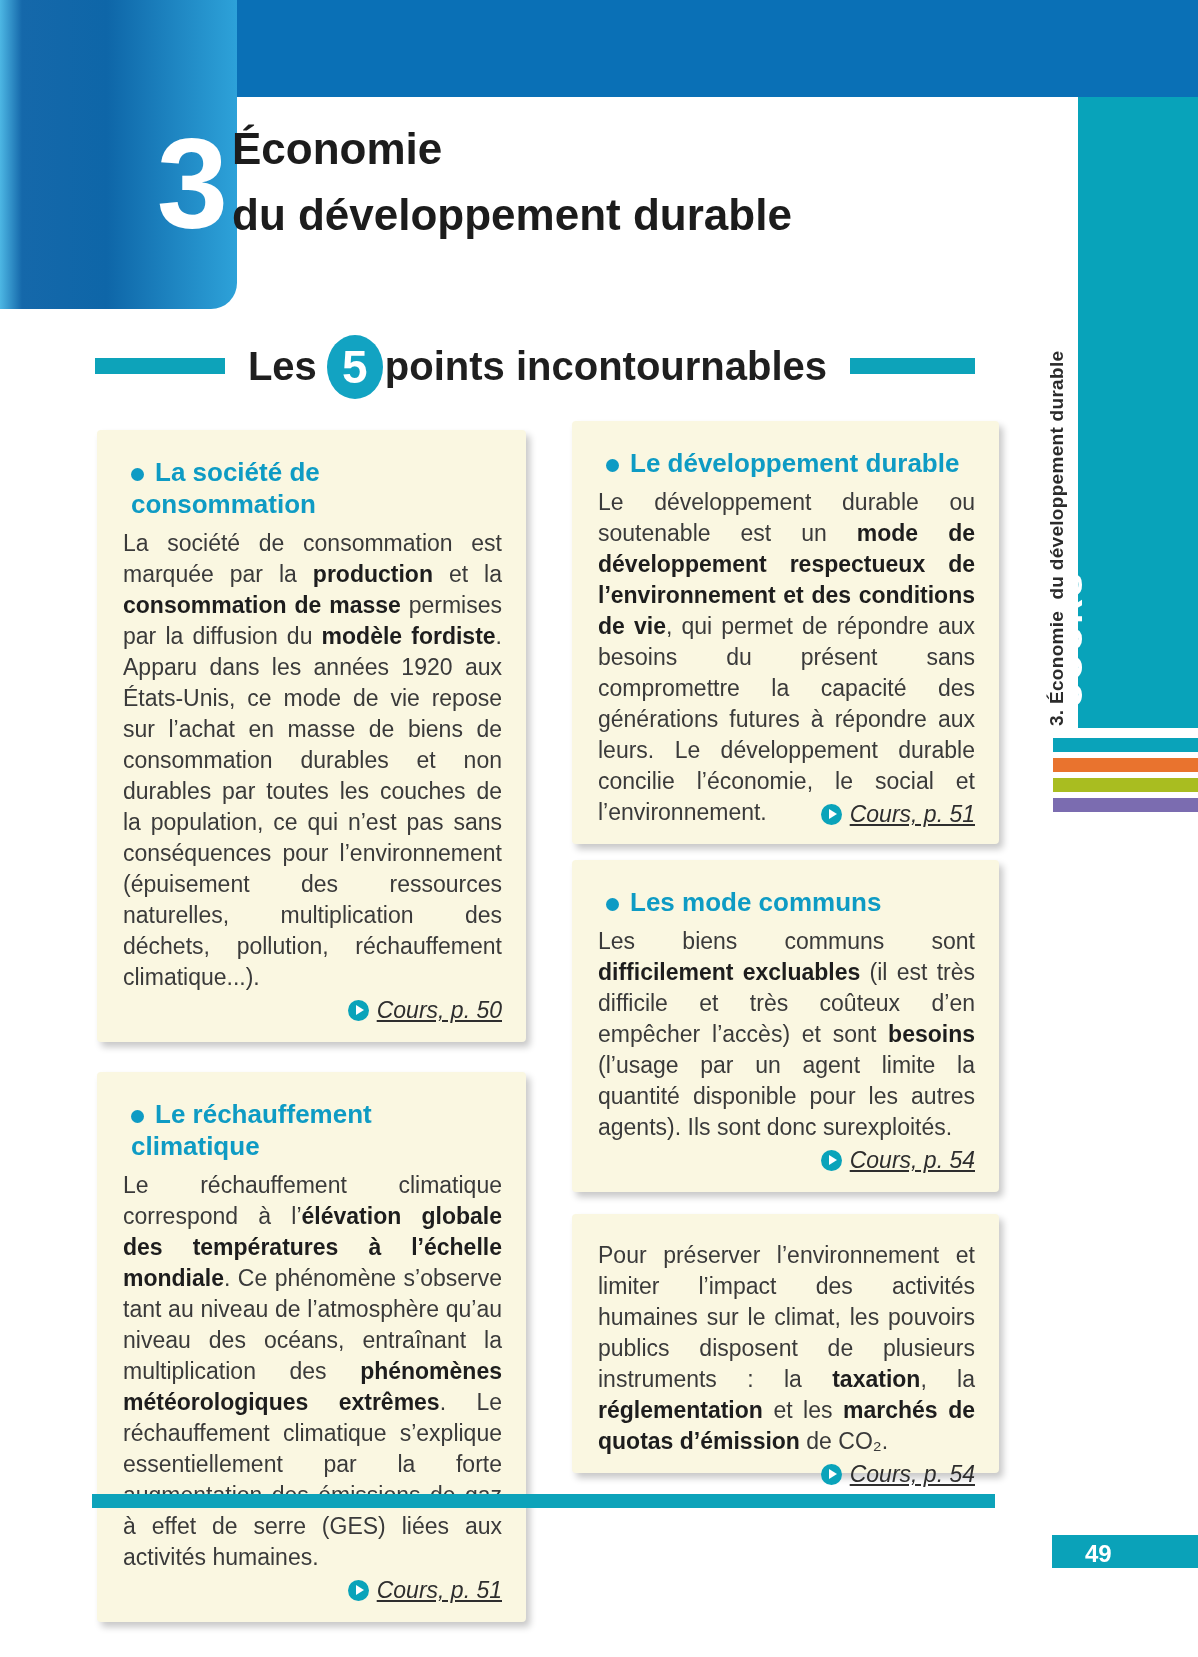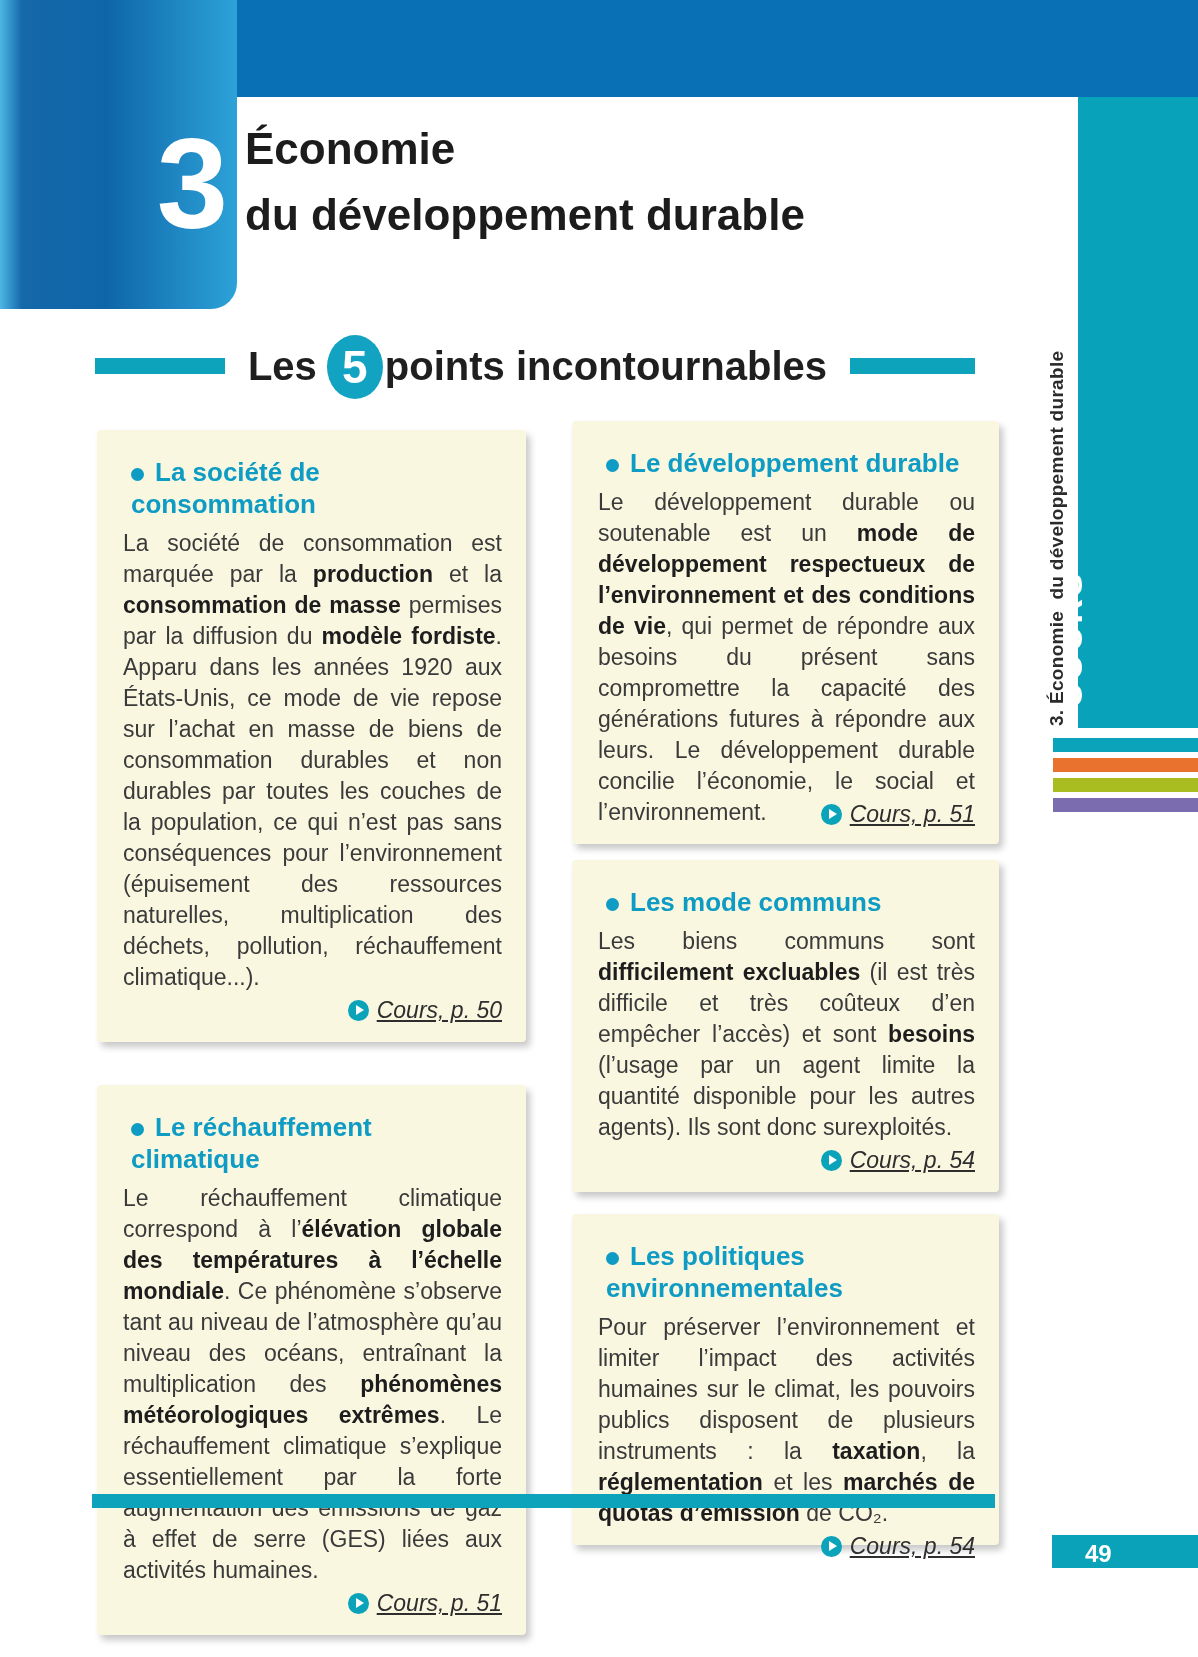--- a/index.html
+++ b/index.html
@@ -11,41 +11,41 @@
   .top-bar{position:absolute;top:0;left:0;width:1198px;height:97px;background:#0a70b6;}
   .chapter-block{
     position:absolute;top:0;left:0;width:237px;height:309px;
     background:linear-gradient(90deg,#4db7e4 0px,#1568aa 22px,#0e66a8 45%,#2da2d9 100%);
     border-bottom-right-radius:26px;
   }
   .chapter-number{
     position:absolute;right:9px;top:120px;color:#ffffff;
     font-size:128px;font-weight:bold;line-height:1;
   }
-  .chapter-title{position:absolute;left:245px;top:116px;margin:0;color:#1c1c1c;
+  .chapter-title{position:absolute;left:232px;top:116px;margin:0;color:#1c1c1c;
     font-size:44px;line-height:66px;font-weight:bold;}
   .chapter-title .title-line{display:block;white-space:nowrap;}
   
   .section-header{position:absolute;left:95px;top:338px;width:880px;height:56px;
     display:flex;align-items:center;}
   .rule{height:16px;background:#0da3ba;flex:0 0 auto;}
   .rule-left{width:130px;}
   .rule-right{width:125px;}
   .section-title{flex:1;display:flex;align-items:center;justify-content:center;
     font-size:40px;font-weight:bold;color:#1f1f1f;white-space:nowrap;}
   .badge{display:inline-flex;align-items:center;justify-content:center;
     width:56px;height:64px;border-radius:50%;background:#12a3c2;color:#ffffff;
     font-size:46px;font-weight:bold;margin:2px 2px 0 10px;flex:0 0 auto;}
   
   .col{position:absolute;}
   .col-left{left:97px;top:430px;width:429px;}
   .col-right{left:572px;top:421px;width:427px;}
   .box{background:#faf7e1;border-radius:4px;box-shadow:4px 5px 7px rgba(0,0,0,0.22);
     padding:26px 24px 16px 26px;box-sizing:border-box;}
-  .col-left .box{margin-bottom:43px;}
+  .col-left .box{margin-bottom:30px;}
   .col-right .box{margin-bottom:16px;}
   .col-right .box:nth-of-type(2){margin-bottom:22px;}
   .box-heading{margin:0 0 8px 0;padding-left:8px;font-size:26px;line-height:32px;
     font-weight:bold;color:#0e9bc4;}
   .box-heading .heading-text{white-space:pre-line;}
   .bullet{display:inline-block;width:13px;height:13px;border-radius:50%;
     background:#0e9bc4;margin-right:11px;}
   .box-body{margin:0;font-size:23px;line-height:31px;text-align:justify;color:#3a3a3a;
     hyphens:auto;-webkit-hyphens:auto;}
   .box-body b{color:#1d1d1d;}
@@ -148,24 +148,20 @@
     <p class="box-body">
       <span class="body-text">Les biens communs sont <b>difficilement excluables</b> (il est très difficile et très coûteux d’en empêcher l’accès) et sont <b>besoins</b> (l’usage par un agent limite la quantité disponible pour les autres agents). Ils sont donc surexploités.</span>
       <span class="ref own-line">
         <span class="play-icon"></span>
         <span class="ref-text">Cours, p. 54</span>
       </span>
     </p>
   </section>
 
   <section class="box">
-    <h3 class="box-heading">
-      <span class="bullet"></span><span class="heading-text">Les politiques
-environnementales</span>
-    </h3>
     <p class="box-body">
       <span class="body-text">Pour préserver l’environnement et limiter l’impact des activités humaines sur le climat, les pouvoirs publics disposent de plusieurs instruments : la <b>taxation</b>, la <b>réglementation</b> et les <b>marchés de quotas d’émission</b> de CO₂.</span>
       <span class="ref">
         <span class="play-icon"></span>
         <span class="ref-text">Cours, p. 54</span>
       </span>
     </p>
   </section>
 </div>
 

